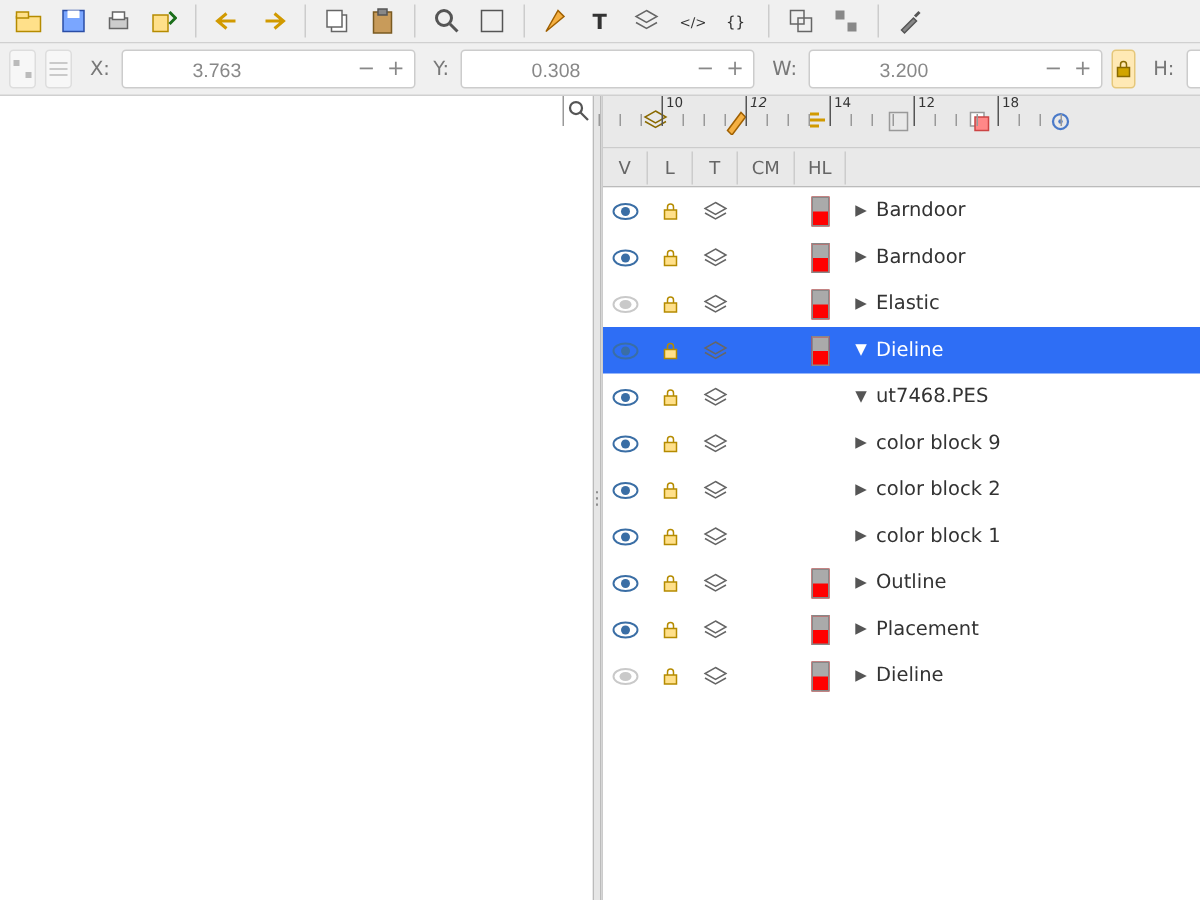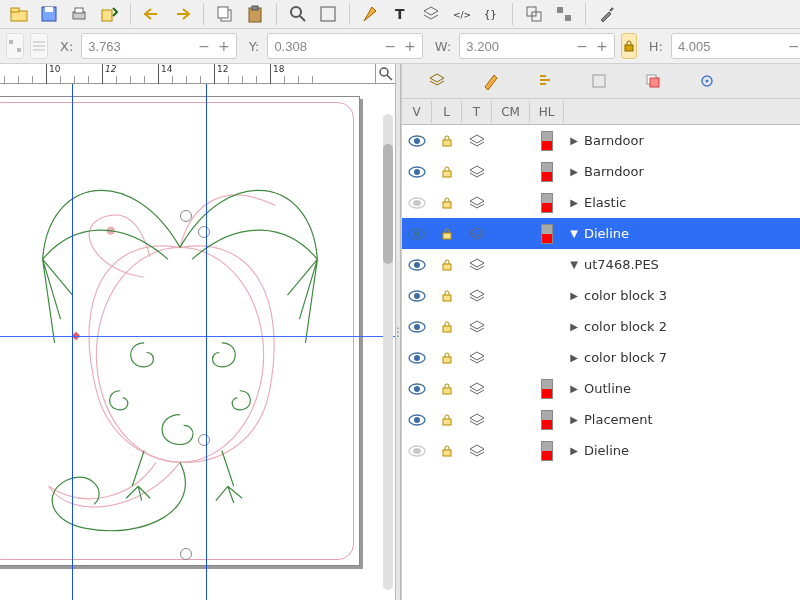--- a/index.html
+++ b/index.html
@@ -7,30 +7,30 @@
   .app { display: flex; flex-direction: column; width: 100%; height: 100%; }
 
   
   .toolbar-row { display: flex; align-items: center; padding: 2px 6px; background: #f0f0f0; border-bottom: 1px solid #d0d0d0; gap: 4px; min-height: 28px; }
   .sep { width: 1px; height: 22px; background: #ccc; margin: 0 4px; }
   .tb-btn { width: 26px; height: 24px; display: flex; align-items: center; justify-content: center; border-radius: 3px; cursor: pointer; }
 
   
   .coord-bar { display: flex; align-items: center; padding: 4px 6px; background: #f0f0f0; border-bottom: 1px solid #d0d0d0; gap: 6px; min-height: 34px; }
   .coord-label { font-size: 13px; color: #777; margin: 0 2px 0 6px; }
-  .spin { display: inline-flex; align-items: center; border: 1px solid #ccc; border-radius: 3px; background: #fff; height: 26px; }
+  .spin { display: inline-flex; align-items: center; border: 1px solid #ccc; border-radius: 3px; background: #fff; height: 26px; padding-left: 40px; }
   .spin input { border: none; outline: none; width: 110px; padding: 0 6px; font-size: 13px; color: #888; background: transparent; }
   .spin .arrows { display: flex; flex-direction: row; gap: 8px; padding: 0 6px; color: #888; font-size: 14px; }
   .lock-btn { width: 26px; height: 26px; display:flex; align-items:center; justify-content:center; border:1px solid #ccc; border-radius:3px; background:#fff; }
   .lock-btn.active { background:#ffe9b5; border-color:#e5c77a; }
   .dim-btn { width: 26px; height: 26px; display:flex; align-items:center; justify-content:center; border:1px solid #ccc; border-radius:3px; background:#fff; opacity:0.5; }
 
   
   .main { display: flex; flex-direction: row; flex: 1 1 auto; min-height: 0; }
-  .canvas-area { flex: 0 0 395px; display: flex; flex-direction: column; background: #fff; position: relative; }
+  .canvas-area { flex: 0 0 395px; display: flex; flex-direction: column; background: #fff; position: relative; align-items: flex-end; }
   .splitter { width: 6px; background: #e6e6e6; border-left:1px solid #bbb; border-right:1px solid #bbb; display:flex; align-items:center; justify-content:center; cursor:col-resize; }
   .splitter::after { content:"⋮"; color:#888; font-size:12px; }
   .side-panel { flex: 1 1 auto; display: flex; flex-direction: column; background: #f0f0f0; border-left: 1px solid #ccc; }
 
   
   .ruler { height: 20px; background: #fff; border-bottom: 1px solid #999; position: relative; font-size: 10px; }
   .ruler .tick { position: absolute; top: 0; height: 20px; border-left: 1px solid #555; padding-left: 2px; font-size:9px; color:#333; }
   .ruler .corner { position: absolute; right: 0; top: 0; width: 20px; height: 20px; border-left:1px solid #999; display:flex; align-items:center; justify-content:center; }
   .canvas { flex: 1 1 auto; position: relative; overflow:hidden; background:#fff; }
   .page-shadow { position:absolute; left:-20px; top:12px; width:380px; height:470px; border:1px solid #888; box-shadow:3px 3px 0 #999; background:#fff; }
@@ -512,21 +512,21 @@
             <div class="cell T">
               <svg width="16" height="14">
                 <path d="M8 1 L15 5 L8 9 L1 5 Z" fill="none" stroke="#666"></path>
                 <path d="M1 8 L8 12 L15 8" fill="none" stroke="#666"></path>
               </svg>
             </div>
             <div class="cell CM"></div>
             <div class="cell HL"></div>
             <div class="cell Label indent2">
               <span class="tri">▶</span>
-              <span>color block 3</span>
+              <span>color block 9</span>
             </div>
           </div>
           <div class="layer-row">
             <div class="cell V">
               <svg width="18" height="14">
                 <ellipse cx="9" cy="7" rx="8" ry="5" fill="none" stroke="#3a6ea5" stroke-width="1.3"></ellipse>
                 <circle cx="9" cy="7" r="3" fill="#3a6ea5"></circle>
               </svg>
             </div>
             <div class="cell L">
@@ -564,21 +564,21 @@
             <div class="cell T">
               <svg width="16" height="14">
                 <path d="M8 1 L15 5 L8 9 L1 5 Z" fill="none" stroke="#666"></path>
                 <path d="M1 8 L8 12 L15 8" fill="none" stroke="#666"></path>
               </svg>
             </div>
             <div class="cell CM"></div>
             <div class="cell HL"></div>
             <div class="cell Label indent2">
               <span class="tri">▶</span>
-              <span>color block 7</span>
+              <span>color block 1</span>
             </div>
           </div>
           <div class="layer-row">
             <div class="cell V">
               <svg width="18" height="14">
                 <ellipse cx="9" cy="7" rx="8" ry="5" fill="none" stroke="#3a6ea5" stroke-width="1.3"></ellipse>
                 <circle cx="9" cy="7" r="3" fill="#3a6ea5"></circle>
               </svg>
             </div>
             <div class="cell L">

